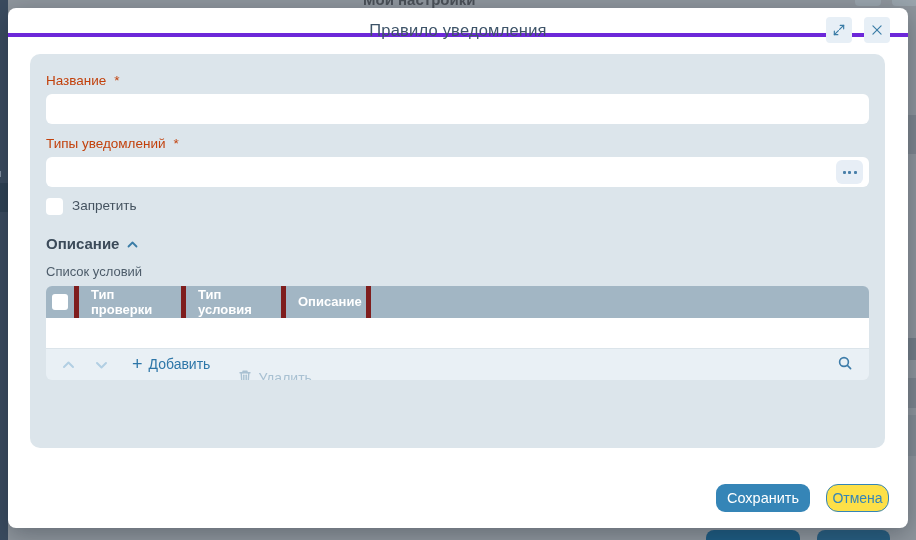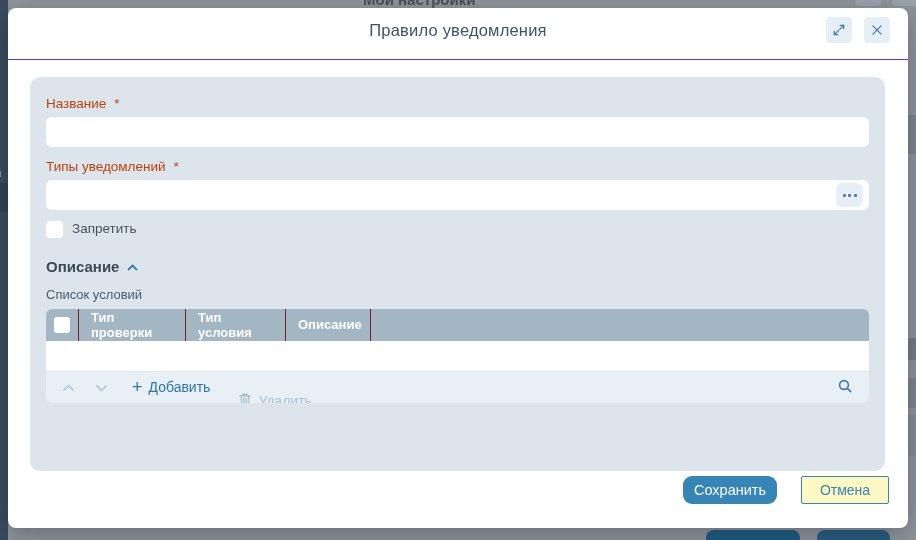--- a/index.html
+++ b/index.html
@@ -45,21 +45,21 @@
   .ghost-btn { position:absolute; top:2px; height:20px; border-radius:8px; background:#1d5c82; }
   .ghost-btn.save { left:698px; width:94px; }
   .ghost-btn.cancel { left:809px; width:73px; background:#275e81; }
 
   
   .modal {
     position:absolute; left:8px; top:8px; width:900px; height:520px;
     background:#ffffff; border-radius:8px; z-index:2;
     box-shadow:0 6px 24px rgba(20,30,40,.35);
   }
-  .modal-header { position:relative; height:52px; border-bottom:1px solid #6d28d9; }
+  .modal-header { position:relative; height:29px; border-bottom:4px solid #6d28d9; }
   .modal-title {
     text-align:center; line-height:44px; font-size:16.5px; font-weight:500;
     color:#3d5368; letter-spacing:.2px;
   }
   .icon-btn {
     position:absolute; top:9px; width:26px; height:26px; border-radius:4px;
     background:#e7eff6; border:none; display:flex; align-items:center; justify-content:center;
     cursor:pointer; padding:0;
   }
   .icon-btn.expand { right:56px; }
@@ -103,49 +103,49 @@
     padding:3px 10px; font-size:13.5px; line-height:19px; color:#4d5964; white-space:pre-line;
     overflow:hidden;
   }
   .lbl-conditions { margin-top:11px; font-size:13px; color:#4d5c6a; }
 
   
   .grid { margin-top:7px; border-radius:6px; overflow:hidden; }
   .grid-head { display:flex; height:32px; background:#a2b6c4; align-items:stretch; }
   .th {
     display:flex; align-items:center; padding:0 12px; color:#ffffff;
-    font-size:13px; font-weight:700; border-right:1px solid #7f1d1d;
+    font-size:13px; font-weight:700; border-right:5px solid #7f1d1d;
   }
   .th.cb { width:33px; padding:0; justify-content:center; }
   .th.c1 { width:107px; } .th.c2 { width:100px; } .th.c3 { width:85px; }
   .th.rest { flex:1; border-right:none; }
   .head-checkbox { width:16px; height:16px; border-radius:3px; background:#ffffff; cursor:pointer; }
   .grid-row-empty { height:30px; background:#ffffff; }
   .grid-toolbar {
     height:32px; background:#e9f0f5; border-top:1px solid #dbe4ea;
     display:flex; align-items:center; padding:0 16px 0 14px;
   }
   .tb-btn { background:none; border:none; display:flex; align-items:center; gap:6px; cursor:pointer; padding:0; }
   .tb-move { width:16px; justify-content:center; }
   .tb-move.up { margin-right:17px; }
   .tb-move.down { margin-right:23px; }
   .tb-add { color:#2d76a8; font-size:14px; margin-right:28px; }
   .tb-add .plus { font-size:18px; font-weight:400; line-height:14px; }
   .tb-del { color:#a9c1d2; font-size:14px;margin-top:28px; }
   .tb-spacer { flex:1; }
 
   
-  .footer { position:absolute; bottom:24px; right:19px; display:flex; gap:24px;margin-top:28px; }
+  .footer { position:absolute; bottom:16px; right:19px; display:flex; gap:16px;margin-top:28px; }
   .btn-save {
     width:94px; height:28px; background:#3585b7; color:#ffffff; border:none; border-radius:9px;
     font-family:"Liberation Sans", sans-serif; font-size:14.5px; font-weight:500; cursor:pointer;
   }
   .btn-cancel {
-    width:88px; height:28px; background:#fef9c3; color:#3585b7; border:1px solid #3585b7;
-    border-radius:2px; font-family:"Liberation Sans", sans-serif; font-size:14px; cursor:pointer;
+    width:63px; height:28px; background:#fde047; color:#3585b7; border:1px solid #3585b7;
+    border-radius:12px; font-family:"Liberation Sans", sans-serif; font-size:14px; cursor:pointer;
   }
 </style>
 </head>
 <body>
 
 <div class="backdrop-sidebar">
   <div class="sel-band"></div>
   <span class="frag frag-0">я</span>
   <span class="frag frag-1">и</span>
   <span class="frag frag-2">н</span>

